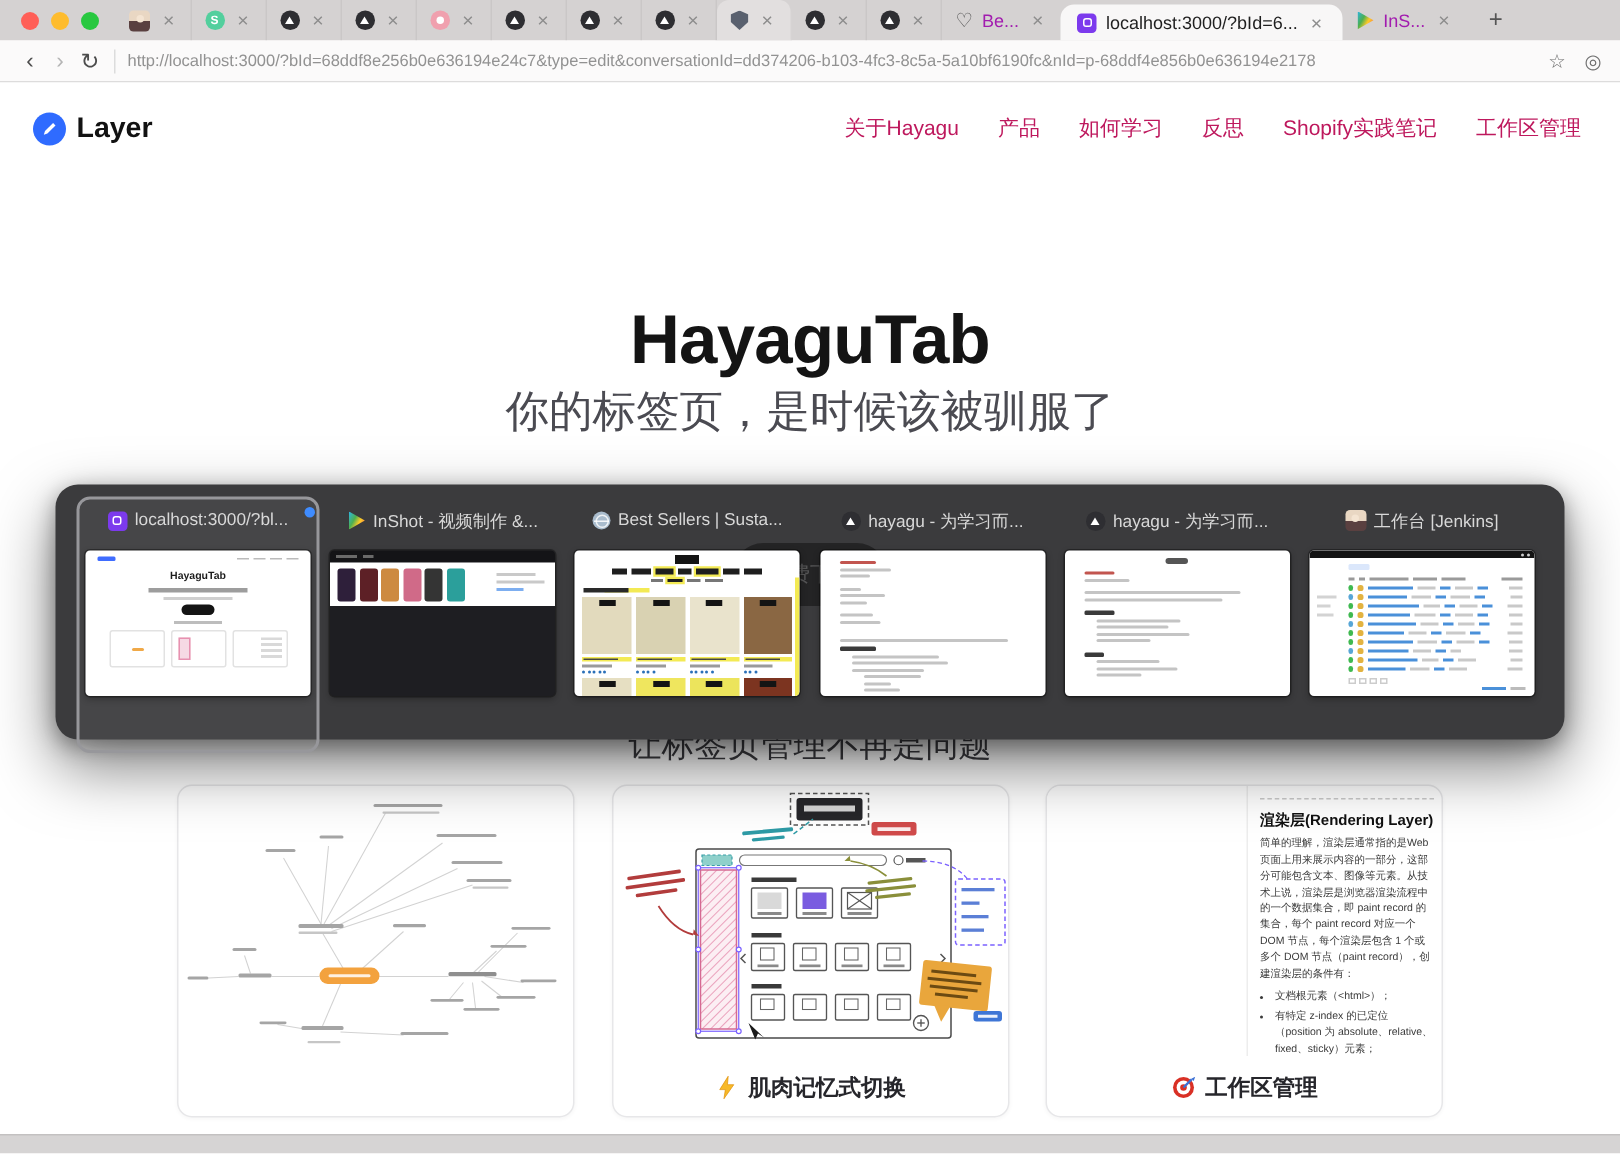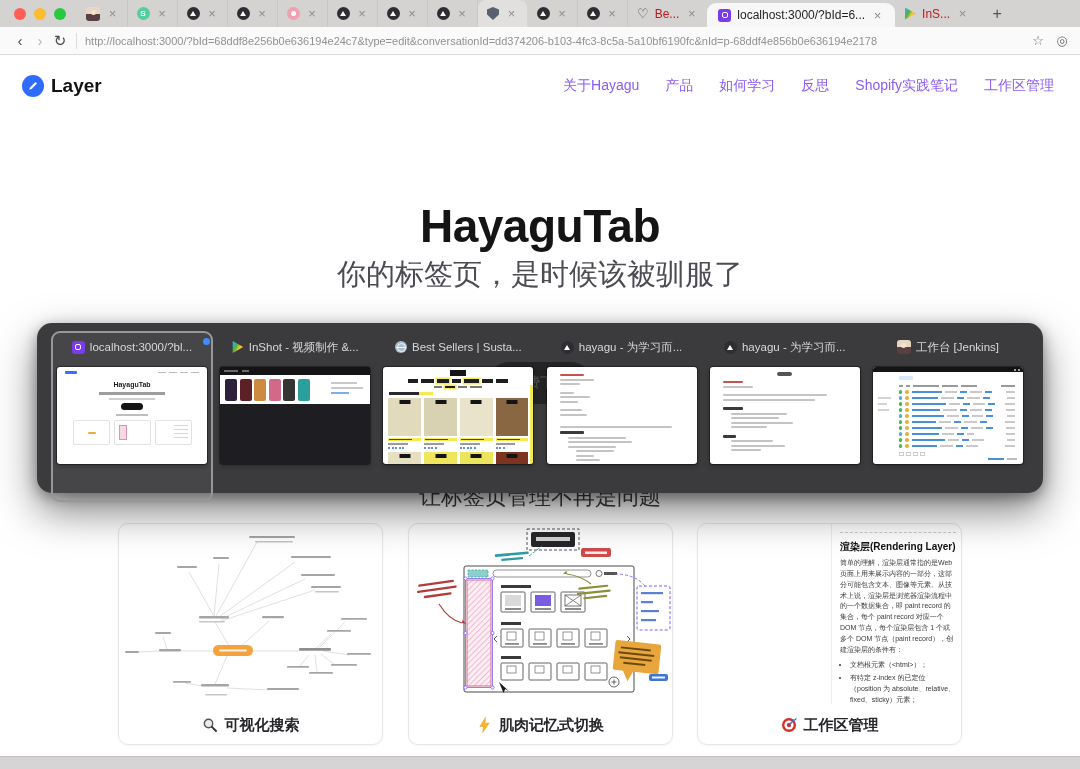--- a/index.html
+++ b/index.html
@@ -9,21 +9,21 @@
 
   
   .tabbar { height:27px; background:#d5d2d2; display:flex; align-items:stretch; }
   .lights { display:flex; align-items:center; gap:8px; padding:0 12px 0 14px; }
   .light { width:12px; height:12px; border-radius:50%; }
   .l-red{background:#ff5f57}.l-yel{background:#febc2e}.l-grn{background:#28c840}
   .ptab { width:50px; display:flex; align-items:center; justify-content:center; gap:6px;
     border-right:1px solid rgba(0,0,0,.05); }
   .ptab.hov { background:#e2dfdf; border-radius:8px 8px 0 0; }
   .ttab { display:flex; align-items:center; gap:6px; padding:0 9px; }
-  .ttab .tlabel { font-size:12px; color:#b91c1c; white-space:nowrap; }
+  .ttab .tlabel { font-size:12px; color:#a21caf; white-space:nowrap; }
   .ttab.active { background:#f8f7f7; border-radius:9px 9px 0 0; margin-top:3px; padding:0 11px; }
   .ttab.active .tlabel { color:#1f1f1f; }
   .x { font-size:13px; color:#8d8d8d; width:13px; text-align:center; line-height:1; }
   .newtab { width:38px; display:flex; align-items:center; justify-content:center;
     font-size:16px; color:#555; }
 
   
   .fav { position:relative; display:inline-flex; align-items:center; justify-content:center;
     flex:none; }
   .ic-v { width:13px; height:13px; border-radius:50%; background:#2e2e32; }
@@ -64,21 +64,21 @@
 
   
   .page { position:relative; height:701px; background:#fff; overflow:hidden; }
   .site-header { position:absolute; top:8px; left:0; right:0; height:46px;
     display:flex; align-items:center; padding:0 26px 0 22px; }
   .brand { display:flex; align-items:center; gap:7px; }
   .logo-circle { width:22px; height:22px; border-radius:50%; background:#2f6bff;
     display:flex; align-items:center; justify-content:center; }
   .brand-name { font-size:19px; font-weight:bold; color:#121212; }
   .nav { margin-left:auto; display:flex; gap:26px; }
-  .nav span { font-size:14px; color:#8b5cf6; white-space:nowrap; }
+  .nav span { font-size:14px; color:#be185d; white-space:nowrap; }
 
   .hero-title { position:absolute; top:144px; left:0; right:0; text-align:center;
     font-size:46px; font-weight:bold; color:#141414; letter-spacing:-.5px; }
   .hero-sub { position:absolute; top:200px; left:0; right:0; text-align:center;
     font-size:29px; color:#4b4b52; }
   .hero-tag { position:absolute; top:252px; left:0; right:0; text-align:center;
     font-size:16px; color:#717179; }
   .sec-head { position:absolute; top:427px; left:0; right:0; text-align:center;
     font-size:22px; font-weight:500; color:#3d3d42; }
 
@@ -386,27 +386,20 @@
             <rect x="168" y="142" width="22" height="1.8" rx="0.9"></rect>
             <rect x="82" y="160" width="28" height="2.6" rx="1"></rect>
             <rect x="54" y="157" width="18" height="1.8" rx="0.9"></rect>
             <rect x="148" y="164" width="32" height="2" rx="1"></rect>
             <rect x="86" y="170" width="22" height="1.5" rx="0.75" fill="#c6c6c6"></rect>
           </g>
           <rect x="94" y="121" width="40" height="11" rx="5.5" fill="#f3a23e"></rect>
           <rect x="100" y="125.5" width="28" height="2" rx="1" fill="#fff" opacity="0.85"></rect>
         </svg>
       </div>
-      <div class="card-foot">
-        <svg width="16" height="16" viewBox="0 0 16 16">
-            <circle cx="6.5" cy="6.5" r="4.2" fill="#ececef" stroke="#555" stroke-width="1.4"></circle>
-            <line x1="9.9" y1="9.9" x2="14" y2="14" stroke="#333" stroke-width="2" stroke-linecap="round"></line>
-          </svg>
-        <span>可视化搜索</span>
-      </div>
     </div>
 
     <div class="card" style="left:408px">
       <div class="card-img">
         <svg width="263" height="180" viewBox="0 0 263 180">
           <defs>
             <pattern id="hatch" width="4" height="4" patternUnits="userSpaceOnUse" patternTransform="rotate(45)">
               <rect width="4" height="4" fill="#fceef3"></rect>
                 <line x1="0" y1="0" x2="0" y2="4" stroke="#e791b0" stroke-width="1.1"></line>
             </pattern>

